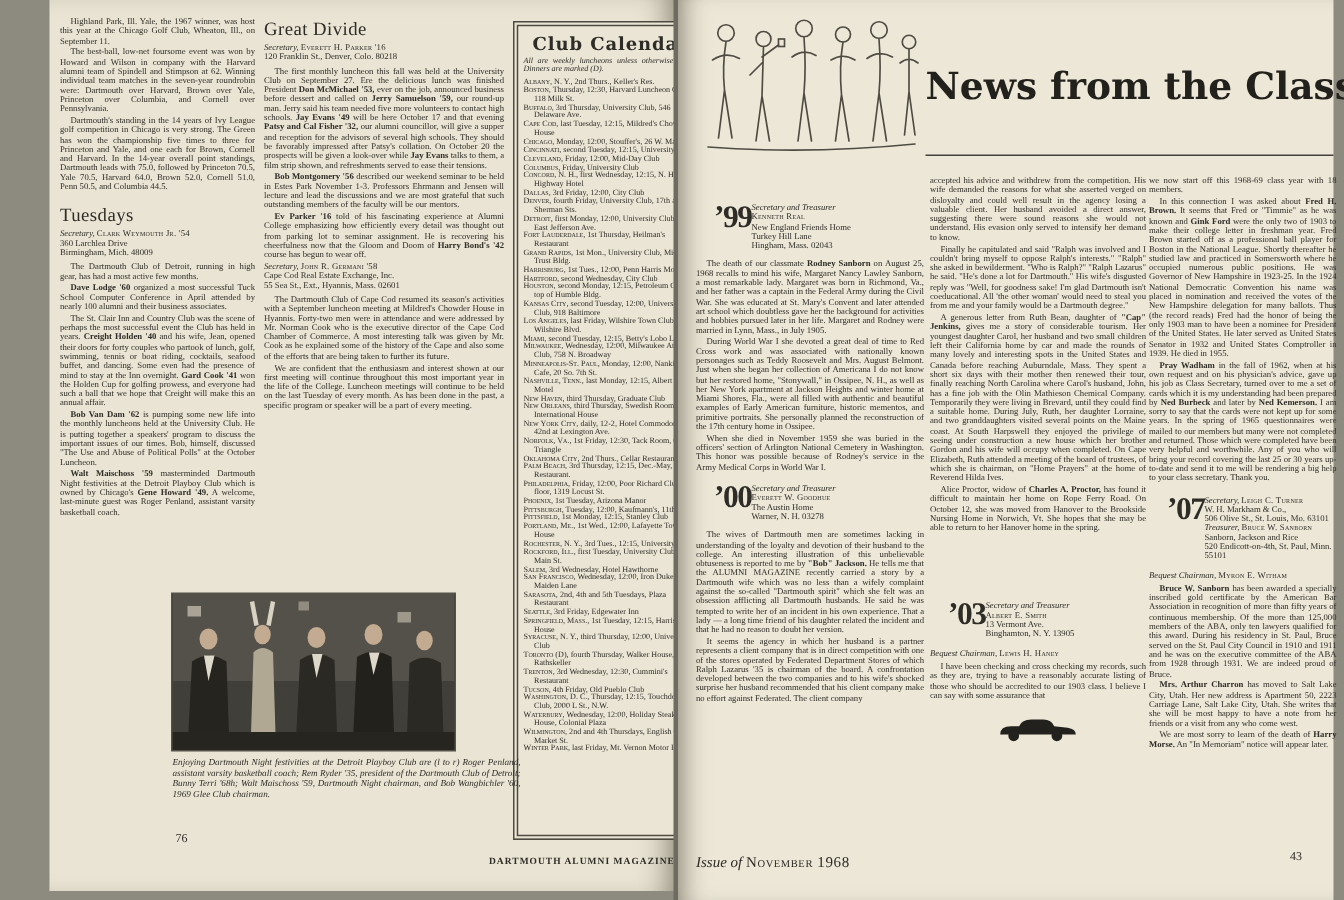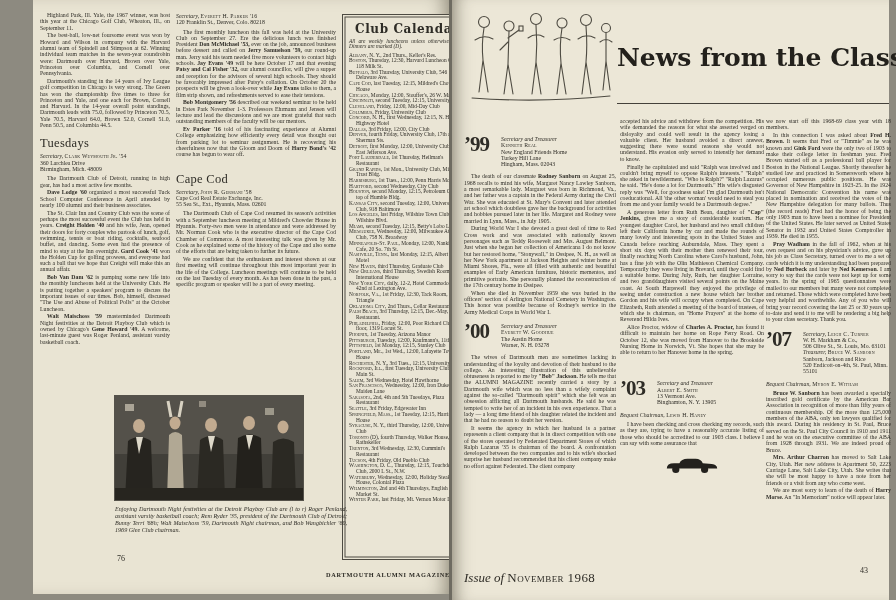--- a/index.html
+++ b/index.html
@@ -12,21 +12,21 @@
   .col{position:absolute;font-size:5.8px;line-height:6.3px;text-align:justify;overflow:hidden}
   .para{text-indent:7px;margin-bottom:1.5px}
   .para.cont{text-indent:0}
   .para b{font-weight:bold}
   h2.sect{font-size:12.5px;line-height:14px;font-weight:normal;letter-spacing:.3px;margin:8px 0 3px;text-indent:0;text-align:left}
   .offblock{margin:1px 0 3px;text-align:left}
   .off{font-size:5.8px;line-height:6.3px}
   .off i{font-style:italic}
   .off .sc{font-variant:small-caps;letter-spacing:.2px}
   .class-head{display:flex;align-items:flex-start;margin:7px 0 3px}
-  .class-num{font-size:21px;line-height:19px;font-weight:bold;width:37px;flex:none;letter-spacing:-1px;text-align:left}
+  .class-num{font-size:21px;line-height:19px;font-weight:bold;width:37px;flex:none;letter-spacing:-1px;text-align:right}
   .bequest{margin:2px 0 3px;text-align:left}
   
   #calendar{position:absolute;left:309px;top:14px;width:129px;height:546px;border:1px solid #4d4a42;
             box-shadow:inset 0 0 0 1.5px #e9e4d3, inset 0 0 0 2.5px #4d4a42;
             padding:7px 5px 4px 6px;overflow:hidden;background:#eae5d5}
   #calendar h3{font-size:12px;text-align:center;font-weight:bold;letter-spacing:.6px;margin-bottom:2.5px;font-family:"DejaVu Serif",serif}
   #cal-note{font-style:italic;font-size:5.4px;line-height:5.8px;margin-bottom:2.5px;text-align:justify}
   .cal-entry{font-size:5.4px;line-height:5.7px;padding-left:7px;text-indent:-7px;text-align:left}
   .cal-entry .city{font-variant:small-caps}
   
@@ -36,24 +36,24 @@
   #mag-footer{position:absolute;left:293px;top:571px;font-size:6.3px;letter-spacing:.7px;white-space:nowrap;font-weight:bold}
   
   #classes-title{position:absolute;left:165px;top:44px;width:273px;font-size:25px;line-height:28px;font-weight:bold;white-space:nowrap;font-family:"DejaVu Serif",serif;color:#23211c}
   #classes-rule{position:absolute;left:165px;top:103px;width:272px;border-top:1.6px solid #44413a}
   #cartoon{position:absolute;left:12px;top:6px;width:152px;height:110px}
   #r-col1{left:12px;top:128px;width:152px;height:464px}
   #r-col2{left:168px;top:118px;width:144px;height:474px}
   #r-col3{left:314px;top:118px;width:125px;height:474px}
   #l-col1{left:7px;top:12px;width:130px;height:382px}
   #l-col2{left:143px;top:12px;width:160px;height:382px}
-  #c03-block{margin-top:24px}
+  #c03-block{margin-top:45px}
   #cape-cod-head{margin-top:14px}
   #car-wrap{text-align:center;margin-top:10px}
-  #issue-footer{position:absolute;left:12px;top:570px;font-size:13px}
+  #issue-footer{position:absolute;left:12px;top:570px;font-size:10px}
   #issue-footer i{font-style:italic}
   #issue-footer .sc{font-variant:small-caps;letter-spacing:.4px}
   #pg43{position:absolute;left:408px;top:566px;font-size:8px}
 </style>
 </head>
 <body>
 
 <div class="page" id="page-left">
 
   <div class="col" id="l-col1">
@@ -74,32 +74,32 @@
 
     <p class="para"><span>The Dartmouth Club of Detroit, running in high gear, has had a most active few months.</span><b></b><span></span><b></b><span></span><b></b><span></span><b></b><span></span><b></b><span></span></p>
         <p class="para"><span></span><b>Dave Lodge '60</b><span> organized a most successful Tuck School Computer Conference in April attended by nearly 100 alumni and their business associates.</span><b></b><span></span><b></b><span></span><b></b><span></span><b></b><span></span></p>
         <p class="para"><span>The St. Clair Inn and Country Club was the scene of perhaps the most successful event the Club has held in years. </span><b>Creight Holden '40</b><span> and his wife, Jean, opened their doors for forty couples who partook of lunch, golf, swimming, tennis or boat riding, cocktails, seafood buffet, and dancing. Some even had the presence of mind to stay at the Inn overnight. </span><b>Gard Cook '41</b><span> won the Holden Cup for golfing prowess, and everyone had such a ball that we hope that Creight will make this an annual affair.</span><b></b><span></span><b></b><span></span><b></b><span></span></p>
         <p class="para"><span></span><b>Bob Van Dam '62</b><span> is pumping some new life into the monthly luncheons held at the University Club. He is putting together a speakers' program to discuss the important issues of our times. Bob, himself, discussed "The Use and Abuse of Political Polls" at the October Luncheon.</span><b></b><span></span><b></b><span></span><b></b><span></span><b></b><span></span></p>
         <p class="para"><span></span><b>Walt Maischoss '59</b><span> masterminded Dartmouth Night festivities at the Detroit Playboy Club which is owned by Chicago's </span><b>Gene Howard '49.</b><span> A welcome, last-minute guest was Roger Penland, assistant varsity basketball coach.</span><b></b><span></span><b></b><span></span><b></b><span></span></p>
       </div>
   </div>
 
   <div class="col" id="l-col2">
+    <h2 class="sect" style="margin-top:0">Great Divide</h2>
     <div class="offblock">
 
     <div class="off"><i>Secretary, </i><span class="sc">Everett H. Parker '16</span><span></span></div>
         <div class="off"><i></i><span class="sc"></span><span>120 Franklin St., Denver, Colo. 80218</span></div>
       </div>
     <div>
 
     <p class="para"><span>The first monthly luncheon this fall was held at the University Club on September 27. Ere the delicious lunch was finished President </span><b>Don McMichael '53,</b><span> ever on the job, announced business before dessert and called on </span><b>Jerry Samuelson '59,</b><span> our round-up man. Jerry said his team needed five more volunteers to contact high schools. </span><b>Jay Evans '49</b><span> will be here October 17 and that evening </span><b>Patsy and Cal Fisher '32,</b><span> our alumni councillor, will give a supper and reception for the advisors of several high schools. They should be favorably impressed after Patsy's collation. On October 20 the prospects will be given a look-over while </span><b>Jay Evans</b><span> talks to them, a film strip shown, and refreshments served to ease their tensions.</span></p>
         <p class="para"><span></span><b>Bob Montgomery '56</b><span> described our weekend seminar to be held in Estes Park November 1-3. Professors Ehrmann and Jensen will lecture and lead the discussions and we are most grateful that such outstanding members of the faculty will be our mentors.</span><b></b><span></span><b></b><span></span><b></b><span></span><b></b><span></span></p>
         <p class="para"><span></span><b>Ev Parker '16</b><span> told of his fascinating experience at Alumni College emphasizing how efficiently every detail was thought out from parking lot to seminar assignment. He is recovering his cheerfulness now that the Gloom and Doom of </span><b>Harry Bond's '42</b><span> course has begun to wear off.</span><b></b><span></span><b></b><span></span><b></b><span></span></p>
       </div>
-    <h2 class="sect" id="cape-cod-head">Cape Cod</h2>
     <div class="offblock">
 
     <div class="off"><i>Secretary, </i><span class="sc">John R. Germani '58</span><span></span></div>
         <div class="off"><i></i><span class="sc"></span><span>Cape Cod Real Estate Exchange, Inc.</span></div>
         <div class="off"><i></i><span class="sc"></span><span>55 Sea St., Ext., Hyannis, Mass. 02601</span></div>
       </div>
     <div>
 
     <p class="para"><span>The Dartmouth Club of Cape Cod resumed its season's activities with a September luncheon meeting at Mildred's Chowder House in Hyannis. Forty-two men were in attendance and were addressed by Mr. Norman Cook who is the executive director of the Cape Cod Chamber of Commerce. A most interesting talk was given by Mr. Cook as he explained some of the history of the Cape and also some of the efforts that are being taken to further its future.</span><b></b><span></span><b></b><span></span><b></b><span></span><b></b><span></span><b></b><span></span></p>
         <p class="para"><span>We are confident that the enthusiasm and interest shown at our first meeting will continue throughout this most important year in the life of the College. Luncheon meetings will continue to be held on the last Tuesday of every month. As has been done in the past, a specific program or speaker will be a part of every meeting.</span><b></b><span></span><b></b><span></span><b></b><span></span><b></b><span></span><b></b><span></span></p>

